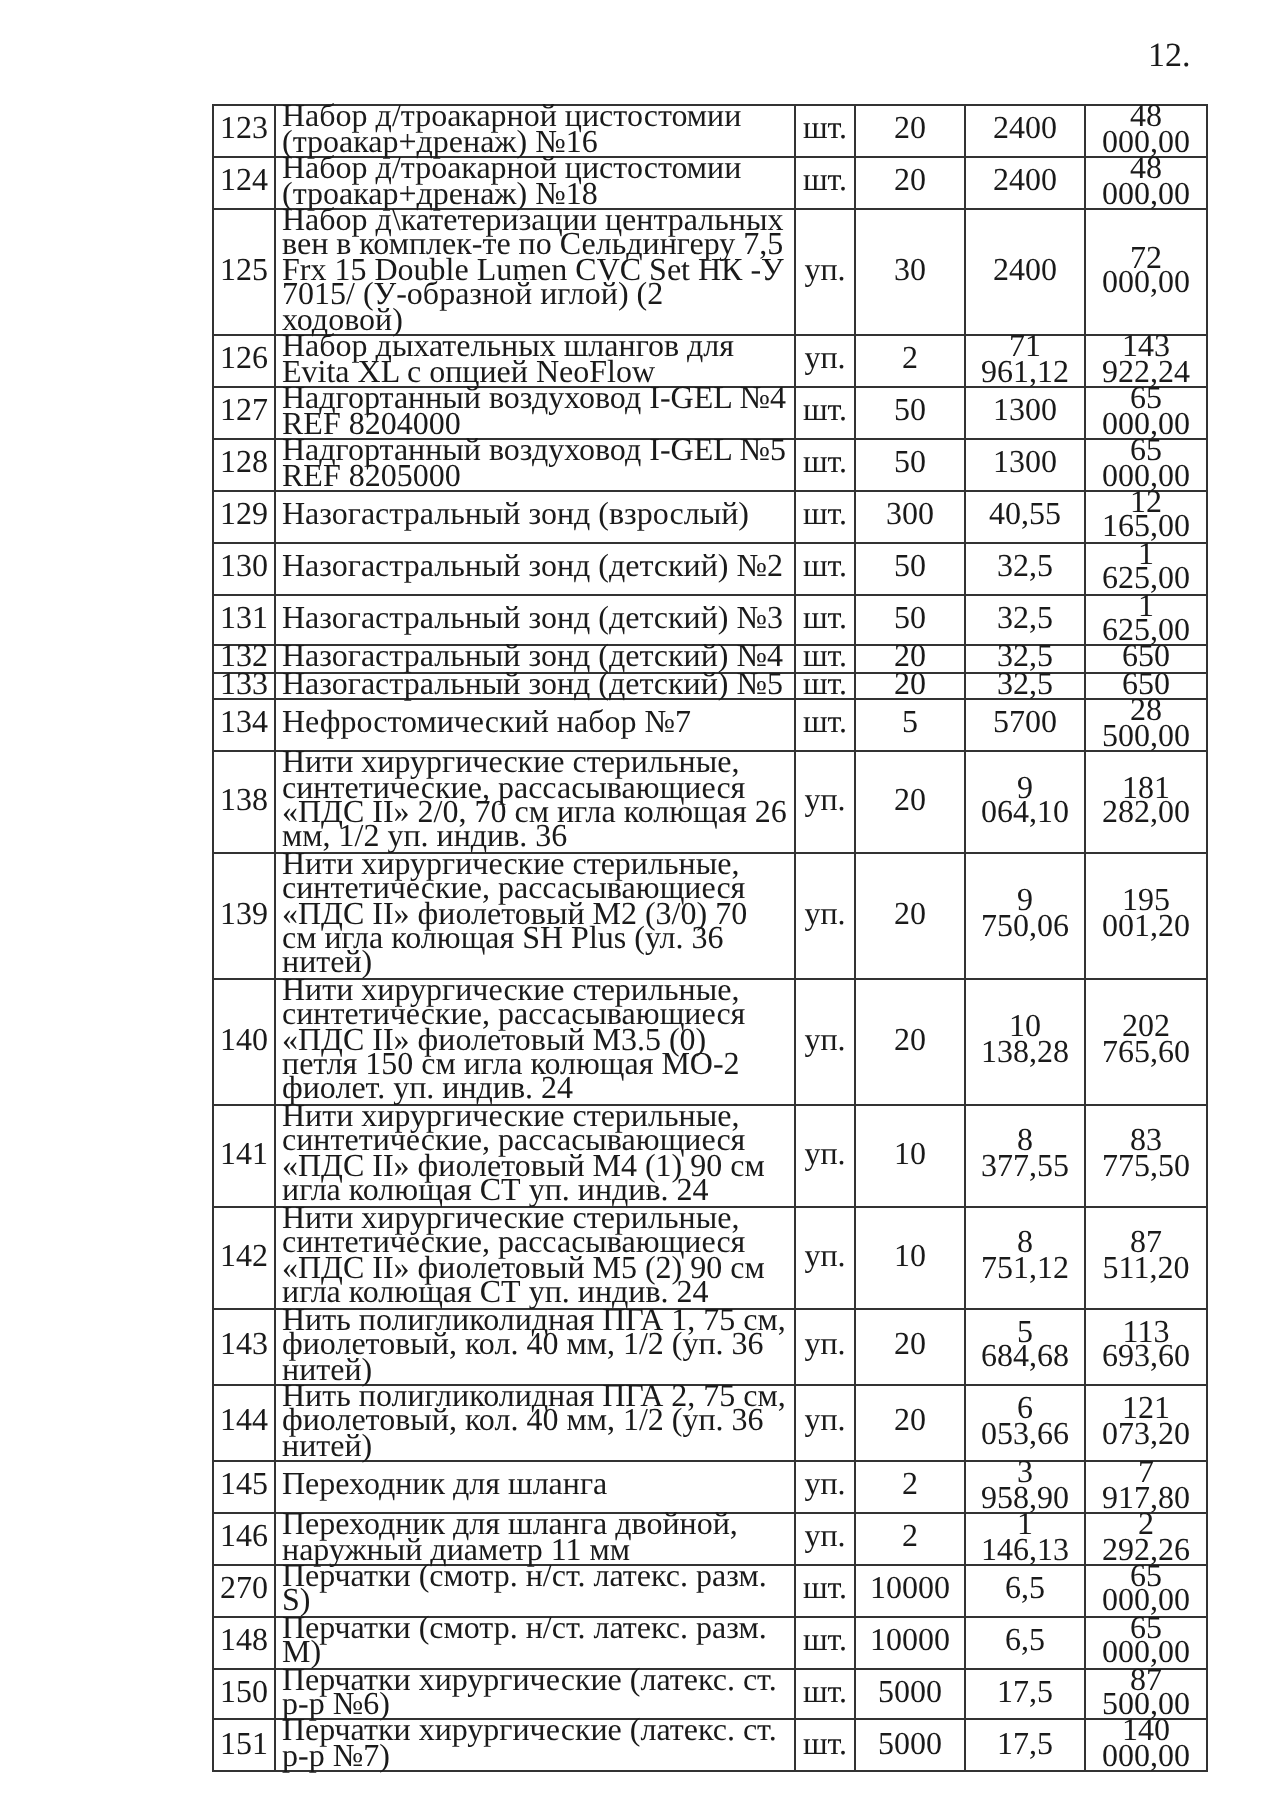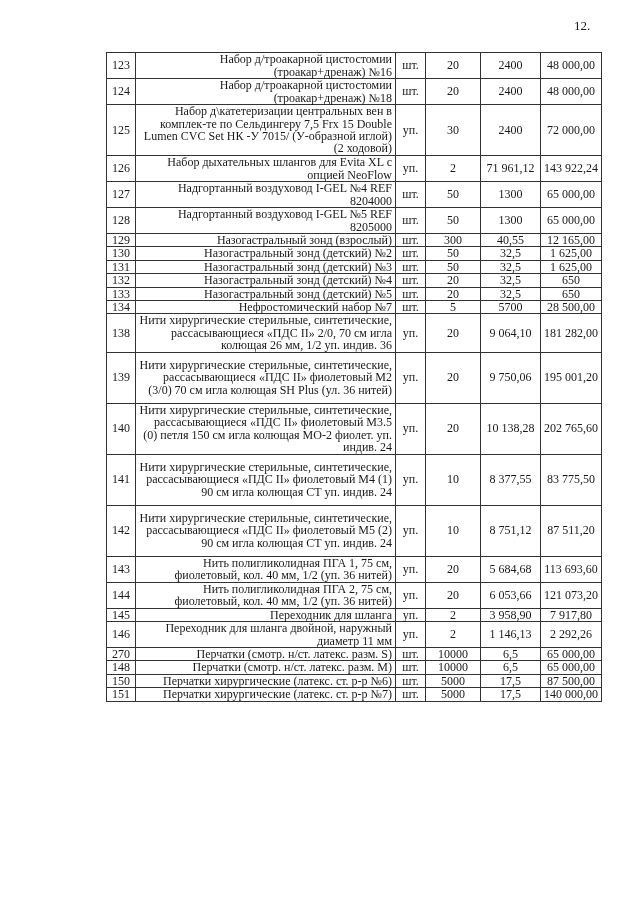--- a/index.html
+++ b/index.html
@@ -1,25 +1,25 @@
 <!DOCTYPE html>
 <html><head>
   <meta charset="utf-8">
   <style>
     html, body { margin: 0; padding: 0; background: #ffffff; }
     body { width: 640px; height: 905px; position: relative; overflow: hidden;
            font-family: "Liberation Serif", "DejaVu Serif", serif; color: #1a1a1a; }
-    .page-num { position: absolute; top: 18px; left: 574px; font-size: 13px; }
+    .page-num { position: absolute; top: 18px; left: 574px; font-size: 17px; }
     table.items { position: absolute; left: 106px; top: 52px; border-collapse: collapse;
-                  table-layout: fixed; font-size: 12px; line-height: 12.4px; }
+                  table-layout: fixed; font-size: 16px; line-height: 12.4px; }
     table.items td { border: 1px solid #333; padding: 0 3px; vertical-align: middle; }
     col.c-num { width: 29px; } col.c-name { width: 260px; } col.c-unit { width: 30px; }
     col.c-qty { width: 55px; } col.c-price { width: 60px; } col.c-total { width: 61px; }
     td.num { text-align: center; }
-    td.name { text-align: right; }
+    td.name { text-align: left; }
     td.unit, td.qty, td.price, td.total { text-align: center; }
     tr.h2 td { height: 25px; }
     tr.h1 td { height: 12px; }
     tr.h3 td { height: 37px; }
     tr.h4 td { height: 50px; }
   </style>
 </head>
 <body>
 
 <div class="page-num">12.</div>

